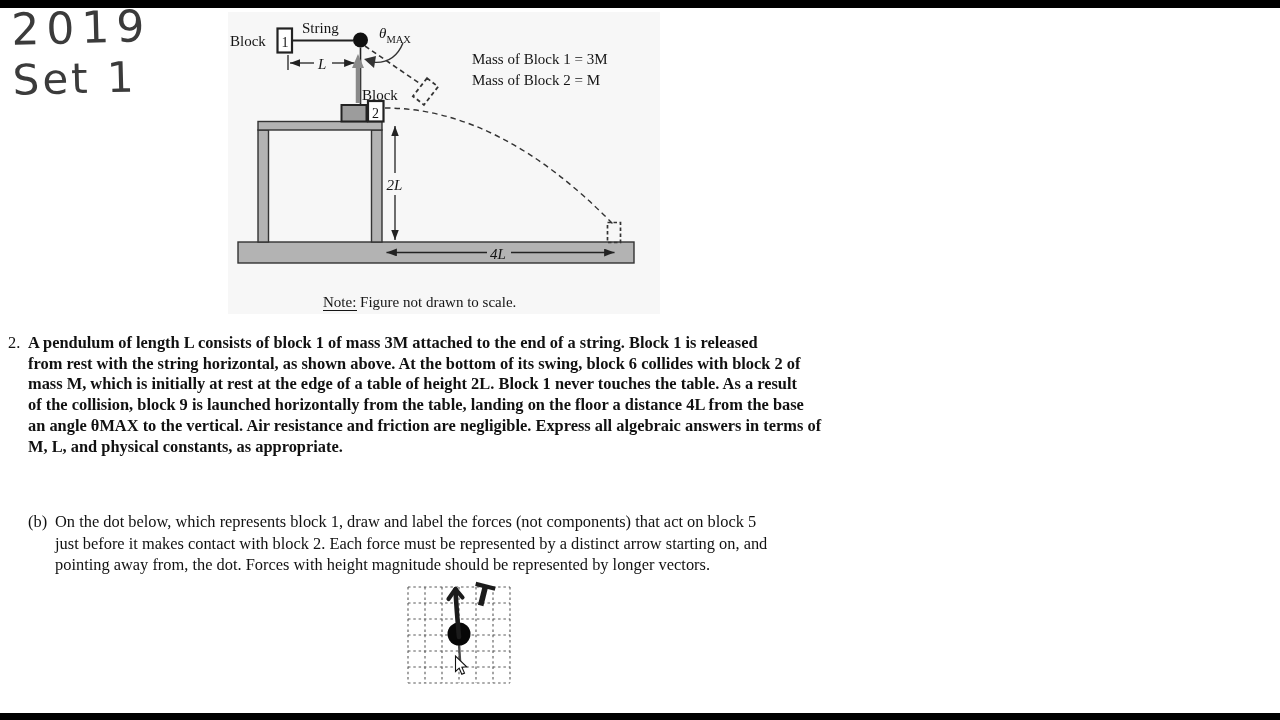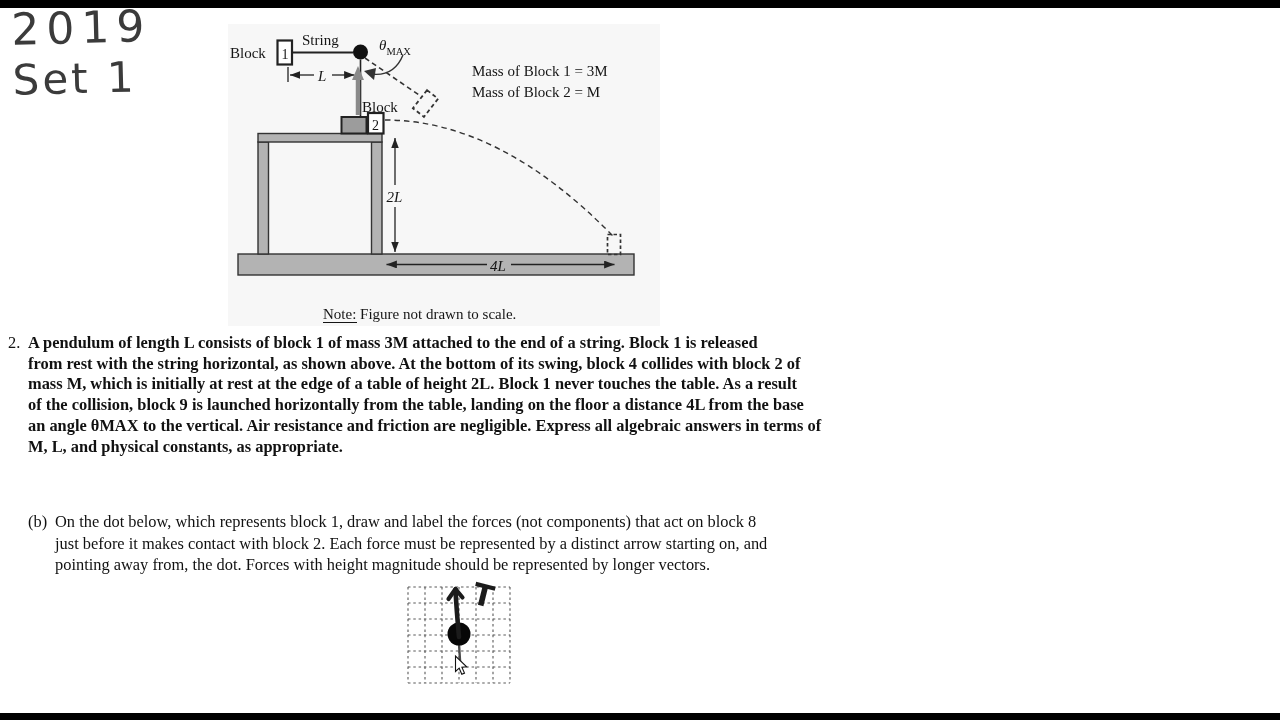--- a/index.html
+++ b/index.html
@@ -13,21 +13,21 @@
   .letterbox.bottom { bottom:0; height:7px; }
 
   .handwriting {
     position:absolute; left:12px; top:2px;
     font-family:"DejaVu Sans", sans-serif; color:#3b3b3b;
     transform:rotate(-1.5deg);
   }
   .handwriting .hw1 { font-size:44px; line-height:52px; letter-spacing:7px; }
   .handwriting .hw2 { font-size:42px; line-height:50px; letter-spacing:3px; }
 
-  .figure-wrap { position:absolute; left:228px; top:24px; width:432px; height:302px; }
+  .figure-wrap { position:absolute; left:228px; top:12px; width:432px; height:302px; }
   .figure-wrap svg { display:block; }
   .fig-text { font-family:"Liberation Serif", serif; fill:#151515; font-size:15px; }
   .fig-text-sm { font-family:"Liberation Serif", serif; fill:#151515; font-size:14px; }
   .fig-italic { font-style:italic; }
 
   .q2 {
     position:absolute; left:8px; top:333px; width:990px;
     font-size:16.4px; line-height:20.7px;
   }
   .q2 .row { display:flex; }
@@ -129,34 +129,34 @@
       <text x="95" y="295" class="fig-text" font-size="15.5"><tspan>Note</tspan><tspan>: Figure not drawn to scale.</tspan></text>
       <line x1="95" y1="298.5" x2="129" y2="298.5" stroke="#151515" stroke-width="1.2"></line>
     </svg>
   </div>
 
   <div class="q2">
     <div class="row">
       <div class="qnum">2.</div>
       <div class="qtext">
         <div class="pline">A pendulum of length L consists of block 1 of mass 3M attached to the end of a string. Block 1 is released</div>
-        <div class="pline">from rest with the string horizontal, as shown above. At the bottom of its swing, block 4 collides with block 2 of</div>
+        <div class="pline">from rest with the string horizontal, as shown above. At the bottom of its swing, block 6 collides with block 2 of</div>
         <div class="pline">mass M, which is initially at rest at the edge of a table of height 2L. Block 1 never touches the table. As a result</div>
         <div class="pline">of the collision, block 9 is launched horizontally from the table, landing on the floor a distance 4L from the base</div>
         <div class="pline">an angle θMAX to the vertical. Air resistance and friction are negligible. Express all algebraic answers in terms of</div>
         <div class="pline">M, L, and physical constants, as appropriate.</div>
       </div>
     </div>
   </div>
 
   <div class="partb">
     <div class="row">
       <div class="pblabel">(b)</div>
       <div class="pbtext">
-        <div class="pline">On the dot below, which represents block 1, draw and label the forces (not components) that act on block 8</div>
+        <div class="pline">On the dot below, which represents block 1, draw and label the forces (not components) that act on block 5</div>
         <div class="pline">just before it makes contact with block 2. Each force must be represented by a distinct arrow starting on, and</div>
         <div class="pline">pointing away from, the dot. Forces with height magnitude should be represented by longer vectors.</div>
       </div>
     </div>
   </div>
 
   <div class="grid-wrap">
     <svg width="120" height="130" viewBox="0 0 120 130" xmlns="http://www.w3.org/2000/svg">
       <g stroke="#5a5a5a" stroke-width="1.1" stroke-dasharray="2.5 2.8">
         <line x1="8" y1="22" x2="8" y2="118"></line>

